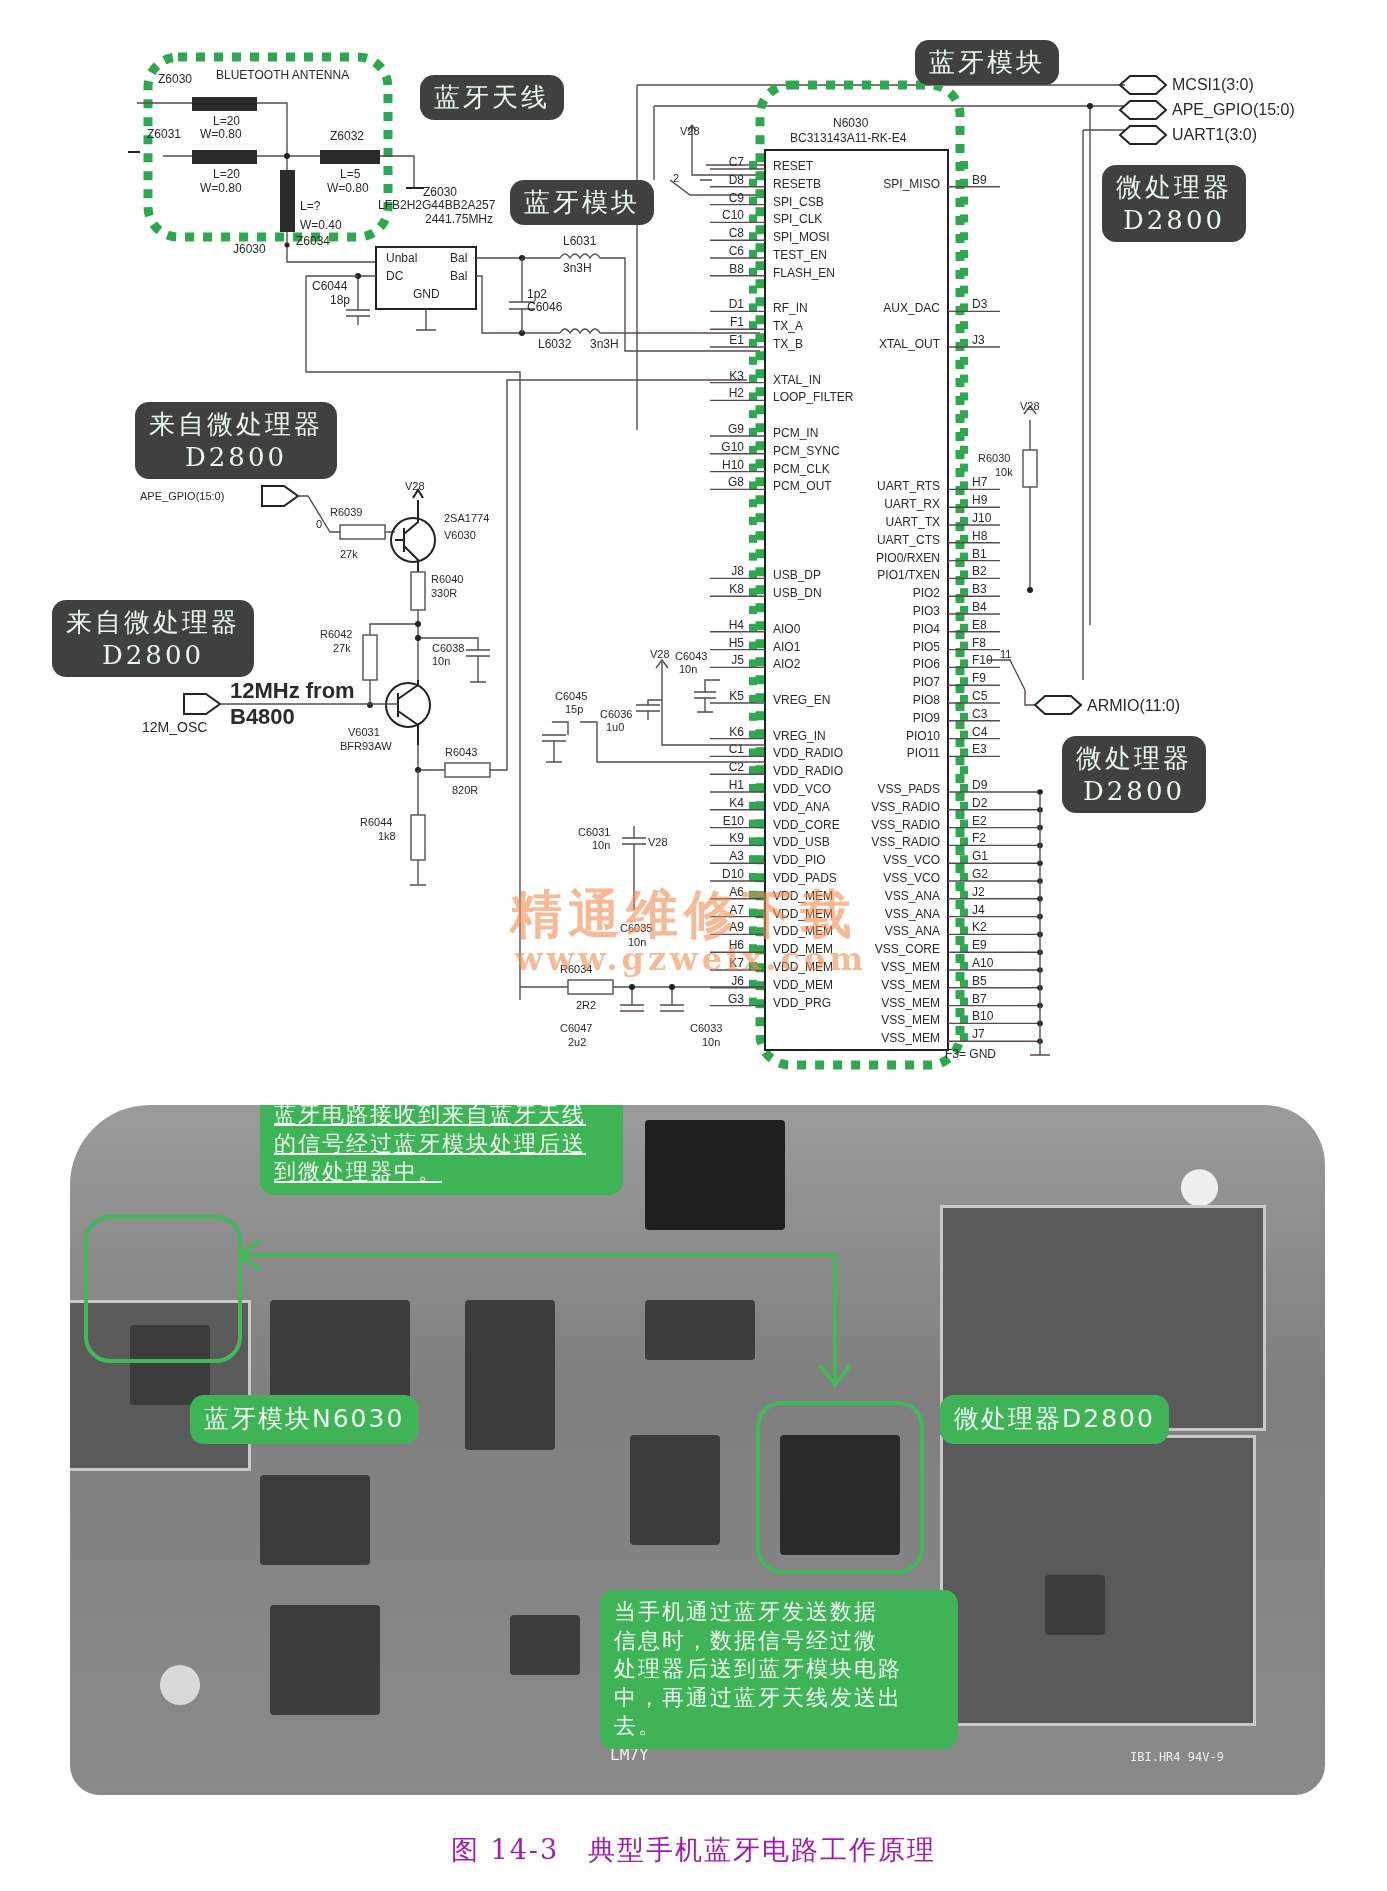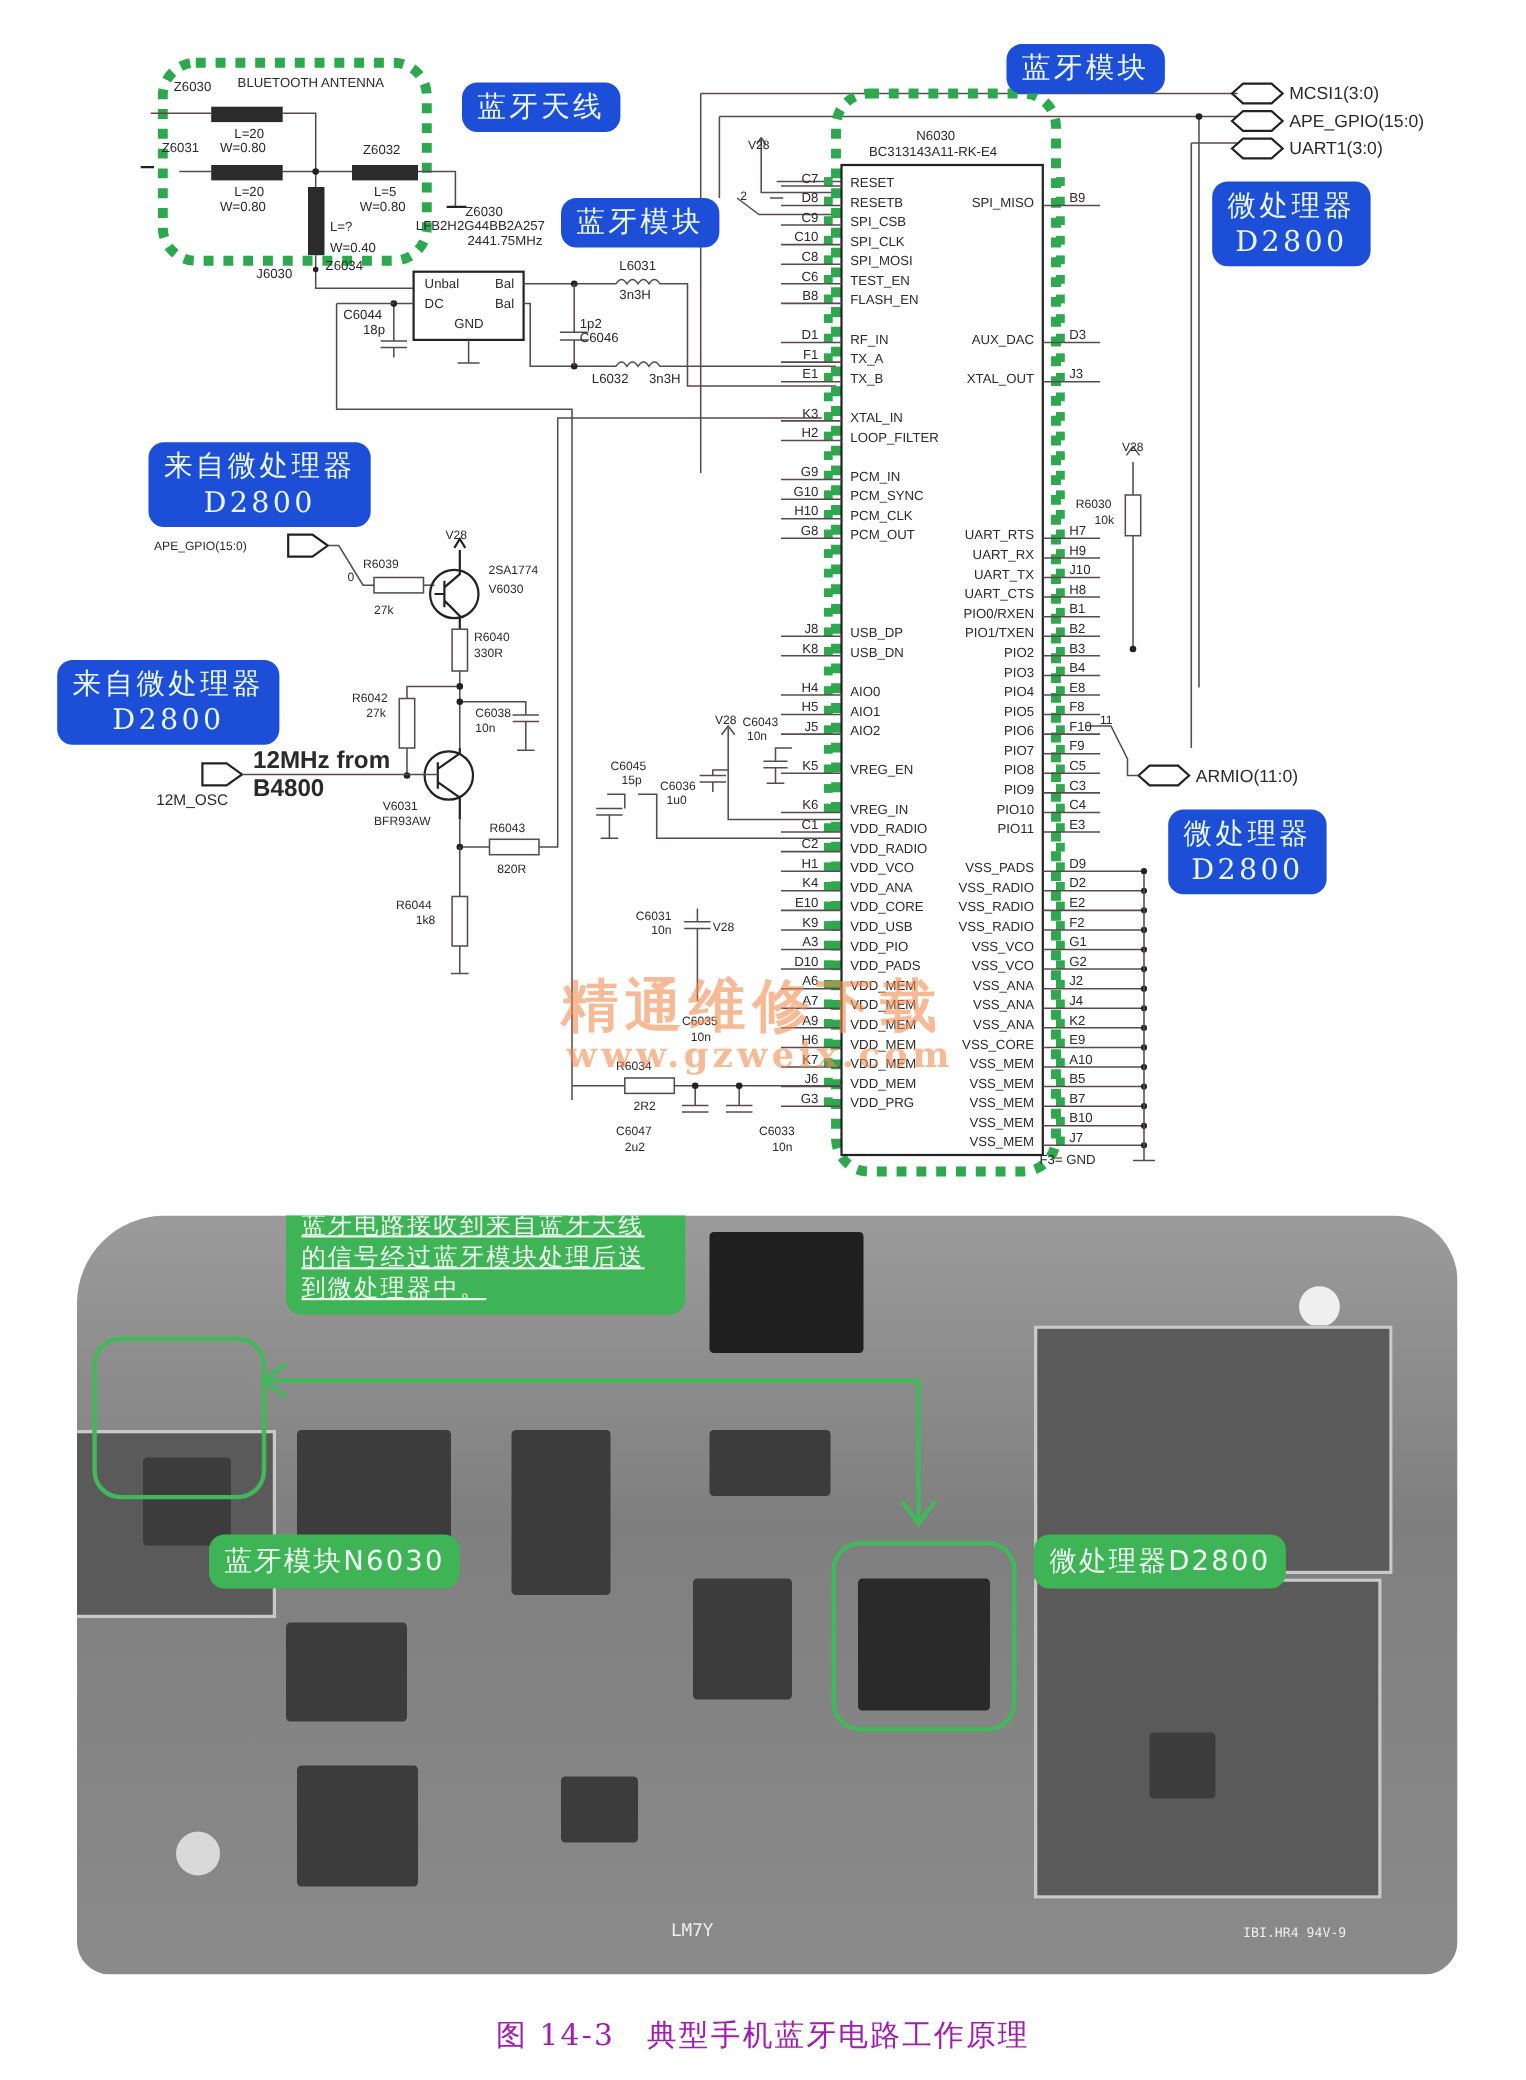--- a/index.html
+++ b/index.html
@@ -3,21 +3,21 @@
 <meta charset="utf-8">
 <style>
   html,body{margin:0;padding:0;background:#fff;}
   body{width:1387px;height:1891px;position:relative;overflow:hidden;font-family:"Liberation Sans",sans-serif;}
   #schem{position:absolute;left:0;top:0;width:1387px;height:1080px;}
   #schem text{font-family:"Liberation Sans",sans-serif;fill:#2a2a2a;}
   .w{stroke:#5a4a4e;stroke-width:1.4;fill:none;}
   .wk{stroke:#222;stroke-width:2;fill:none;}
   .dot{fill:#222;}
   .gpad{fill:#2fa84f;}
-  .callout{position:absolute;background:#1d4ed8;color:#eaf7ec;border-radius:14px;text-align:center;font-family:"DejaVu Serif",serif;letter-spacing:3px;line-height:1.25;}
+  .callout{position:absolute;background:#404040;color:#eaf7ec;border-radius:14px;text-align:center;font-family:"DejaVu Serif",serif;letter-spacing:3px;line-height:1.25;}
   .callout:after{content:"";position:absolute;border:solid transparent;}
   .c-big{font-size:26px;padding:6px 14px;}
   .photo{position:absolute;left:70px;top:1105px;width:1255px;height:690px;border-radius:80px 60px 30px 30px;
     background:
       radial-gradient(circle at 90% 12%, #efefef 0 18px, transparent 19px),
       linear-gradient(180deg,#9b9b9b,#7f7f7f 40%,#8a8a8a);
     overflow:hidden;}
   .pcb-block{position:absolute;background:#5a5a5a;border:3px solid #c9c9c9;}
   .chip{position:absolute;background:#3c3c3c;border-radius:4px;}
   .pcallout{position:absolute;background:#3fb457;color:#effaf1;border-radius:14px;font-family:"DejaVu Sans",sans-serif;font-size:25px;line-height:1.3;padding:8px 14px;letter-spacing:2px;}
@@ -806,15 +806,21 @@
     <path d="M590 140 L605 160 L620 140" stroke="#43b85a" stroke-width="4" fill="none"></path>
   </svg>
 
   <div class="pcallout" style="left:190px;top:-12px;width:335px;font-size:22px;text-decoration:underline;">
     <div>蓝牙电路接收到来自蓝牙天线</div>
     <div>的信号经过蓝牙模块处理后送</div>
     <div>到微处理器中。</div>
   </div>
   <div class="pcallout" style="left:120px;top:290px;">蓝牙模块N6030</div>
   <div class="pcallout" style="left:870px;top:290px;">微处理器D2800</div>
+  <div class="pcallout" style="left:530px;top:485px;width:330px;font-size:22px;">
+    <div>当手机通过蓝牙发送数据</div>
+    <div>信息时，数据信号经过微</div>
+    <div>处理器后送到蓝牙模块电路</div>
+    <div>中，再通过蓝牙天线发送出去。</div>
+  </div>
 </div>
 
 <div class="caption">图 14-3　典型手机蓝牙电路工作原理</div>
 
 </body></html>

